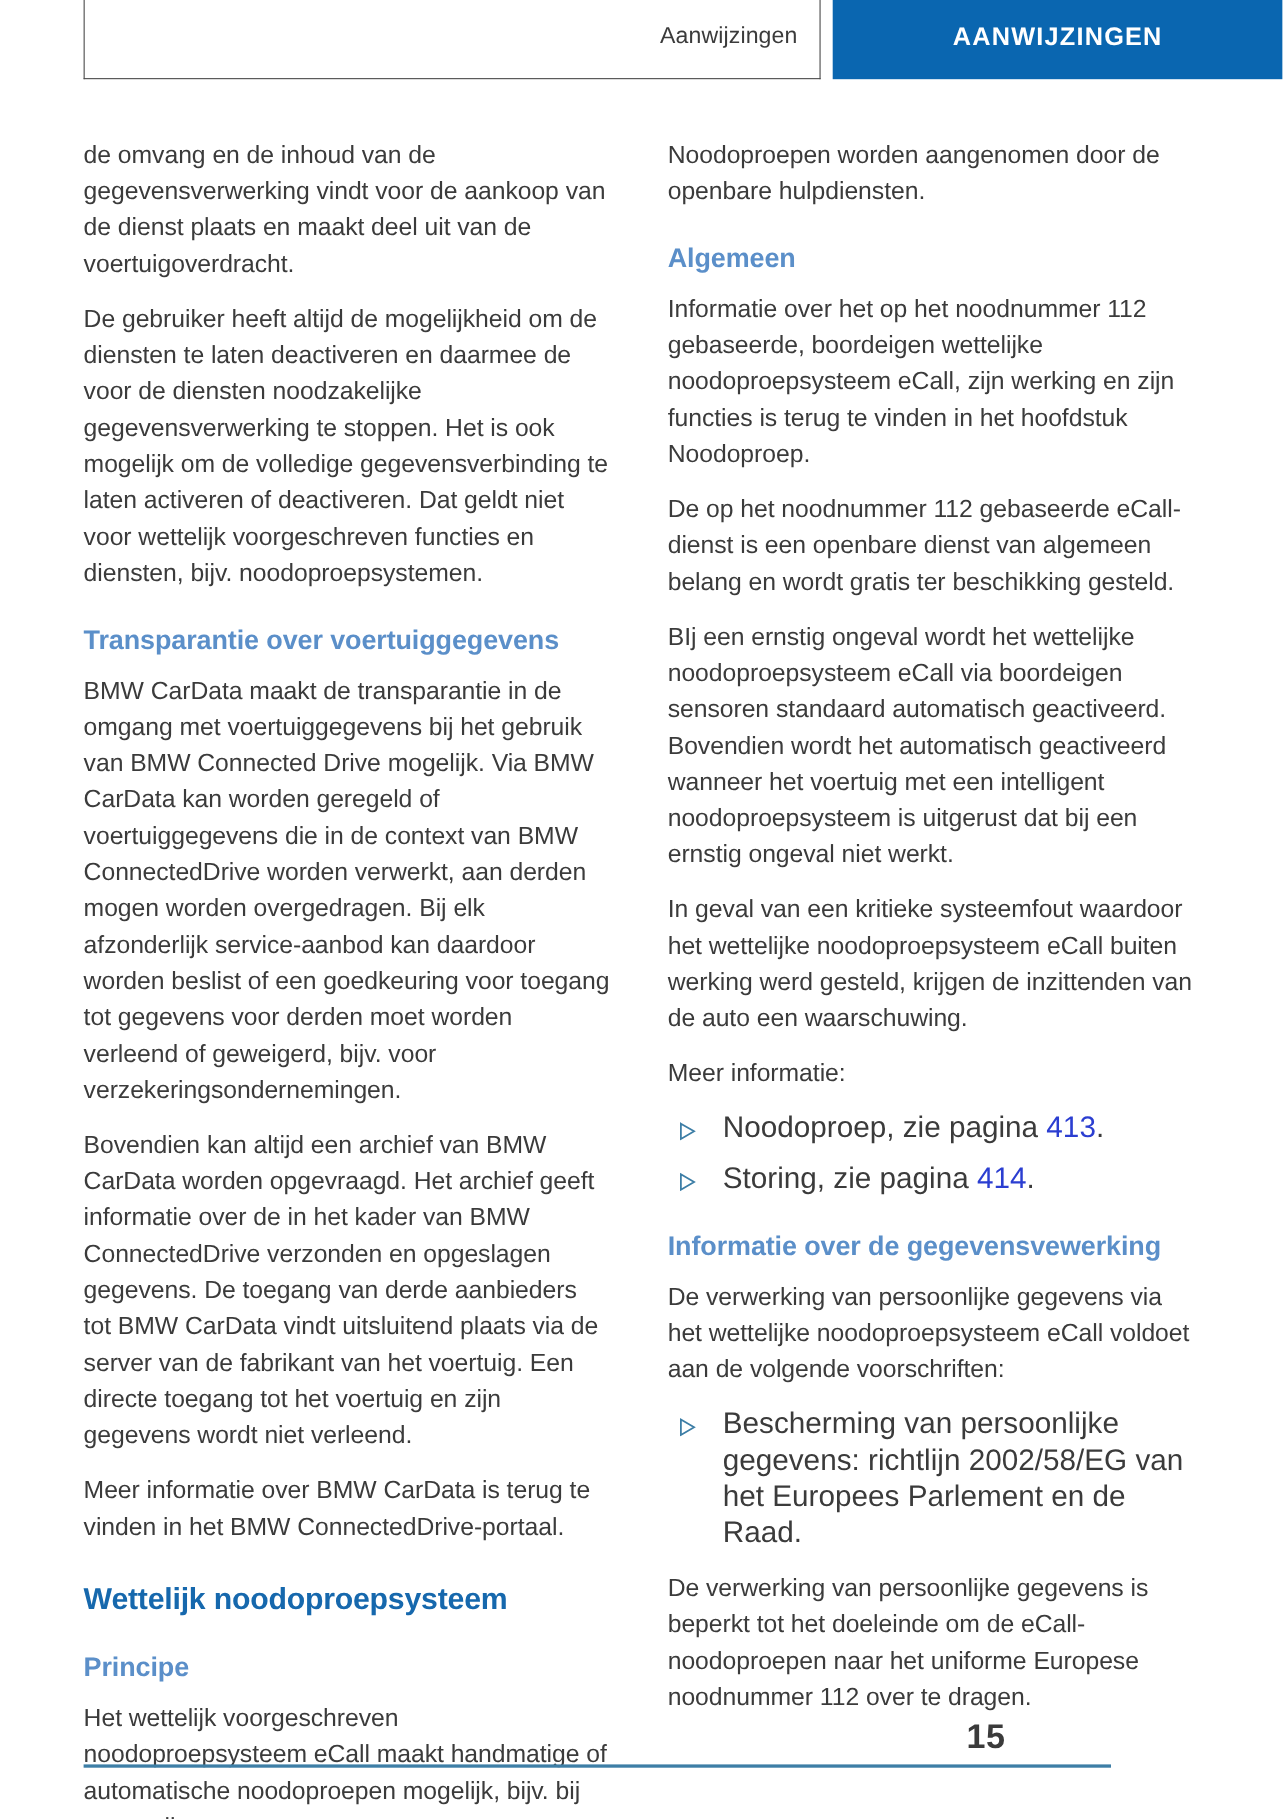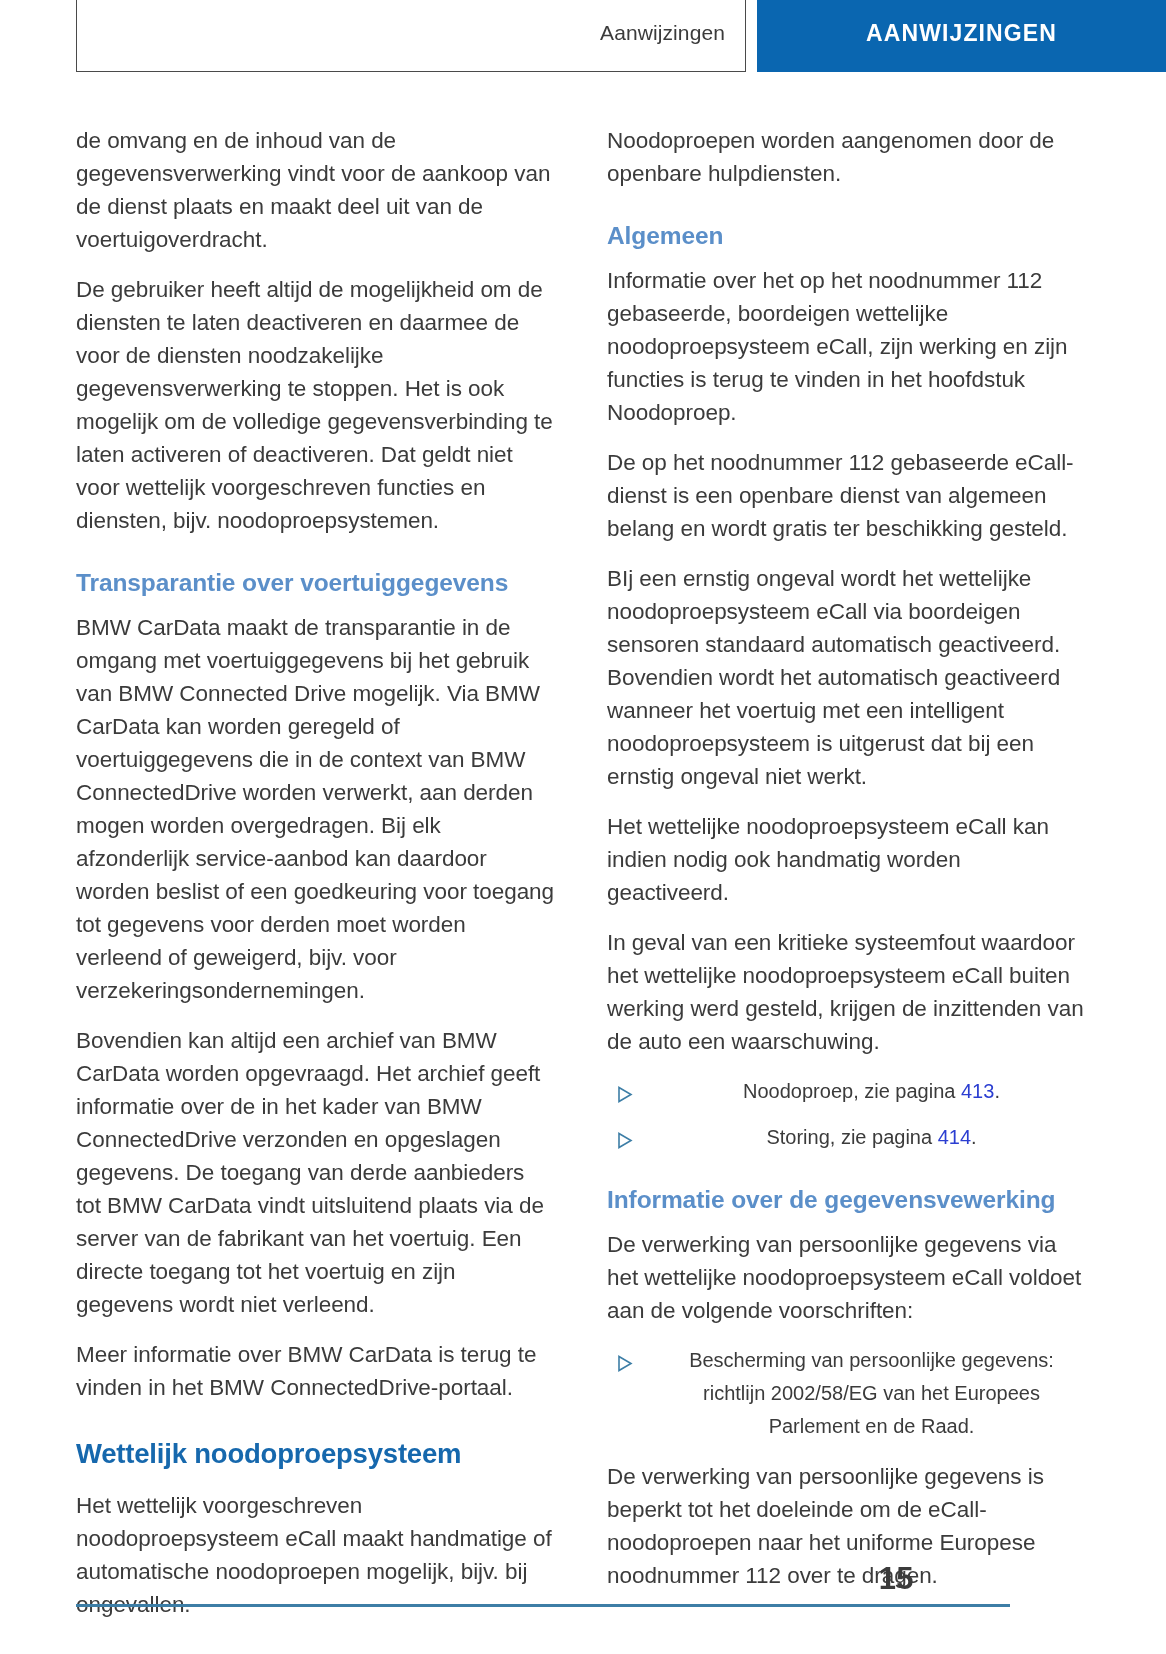--- a/index.html
+++ b/index.html
@@ -109,24 +109,23 @@
   
   ul.bullets {
     list-style: none;
     margin: 0 0 17px 0;
     padding: 0;
   }
   ul.bullets li {
     position: relative;
     padding-left: 50px;
     margin-bottom: 13px;
-    font-size: 20px;
+    font-size: 27px;
     line-height: 33px;
     color: #3b3b3b;
-    text-align: center;
   }
   ul.bullets li:last-child {
     margin-bottom: 0;
   }
   .tri-icon {
     position: absolute;
     left: 10px;
     top: 11px;
     width: 0;
     height: 0;
@@ -183,35 +182,36 @@
     <p class="body-par">De gebruiker heeft altijd de mogelijkheid om de diensten te laten deactiveren en daarmee de voor de diensten noodzakelijke gegevensverwerking te stoppen. Het is ook mogelijk om de volledige gegevensverbinding te laten activeren of deactiveren. Dat geldt niet voor wettelijk voorgeschreven functies en diensten, bijv. noodoproepsystemen.</p>
 
     <h3 class="head-minor">Transparantie over voertuiggegevens</h3>
 
     <p class="body-par">BMW CarData maakt de transparantie in de omgang met voertuiggegevens bij het gebruik van BMW Connected Drive mogelijk. Via BMW CarData kan worden geregeld of voertuiggegevens die in de context van BMW ConnectedDrive worden verwerkt, aan derden mogen worden overgedragen. Bij elk afzonderlijk service-aanbod kan daardoor worden beslist of een goedkeuring voor toegang tot gegevens voor derden moet worden verleend of geweigerd, bijv. voor verzekeringsondernemingen.</p>
     <p class="body-par">Bovendien kan altijd een archief van BMW CarData worden opgevraagd. Het archief geeft informatie over de in het kader van BMW ConnectedDrive verzonden en opgeslagen gegevens. De toegang van derde aanbieders tot BMW CarData vindt uitsluitend plaats via de server van de fabrikant van het voertuig. Een directe toegang tot het voertuig en zijn gegevens wordt niet verleend.</p>
     <p class="body-par">Meer informatie over BMW CarData is terug te vinden in het BMW ConnectedDrive-portaal.</p>
 
     <h2 class="head-major">Wettelijk noodoproepsysteem</h2>
 
+    <h3 class="head-minor">Principe</h3>
 
     <p class="body-par">Het wettelijk voorgeschreven noodoproepsysteem eCall maakt handmatige of automatische noodoproepen mogelijk, bijv. bij ongevallen.</p>
   </div>
 
   <div class="col">
 
     <p class="body-par">Noodoproepen worden aangenomen door de openbare hulpdiensten.</p>
 
     <h3 class="head-minor first-block">Algemeen</h3>
 
     <p class="body-par">Informatie over het op het noodnummer 112 gebaseerde, boordeigen wettelijke noodoproepsysteem eCall, zijn werking en zijn functies is terug te vinden in het hoofdstuk Noodoproep.</p>
     <p class="body-par">De op het noodnummer 112 gebaseerde eCall-dienst is een openbare dienst van algemeen belang en wordt gratis ter beschikking gesteld.</p>
     <p class="body-par">BIj een ernstig ongeval wordt het wettelijke noodoproepsysteem eCall via boordeigen sensoren standaard automatisch geactiveerd. Bovendien wordt het automatisch geactiveerd wanneer het voertuig met een intelligent noodoproepsysteem is uitgerust dat bij een ernstig ongeval niet werkt.</p>
-    <p class="body-par">Het wettelijke noodoproepsysteem eCall kan indien nodig ook handmatig worden geactiveerd.</p>
     <p class="body-par">In geval van een kritieke systeemfout waardoor het wettelijke noodoproepsysteem eCall buiten werking werd gesteld, krijgen de inzittenden van de auto een waarschuwing.</p>
+    <p class="body-par">Meer informatie:</p>
 
     <ul class="bullets">
       <li>
         <span class="tri-icon">
           <svg width="17" height="17" viewBox="0 0 17 17">
               <polygon points="2,1.5 14,8.5 2,15.5" fill="none" stroke="#3d7ea6" stroke-width="1.6"></polygon>
             </svg>
         </span>
         <span>Noodoproep, zie pagina </span><span class="pagelink">413</span><span>.</span>
       </li>

